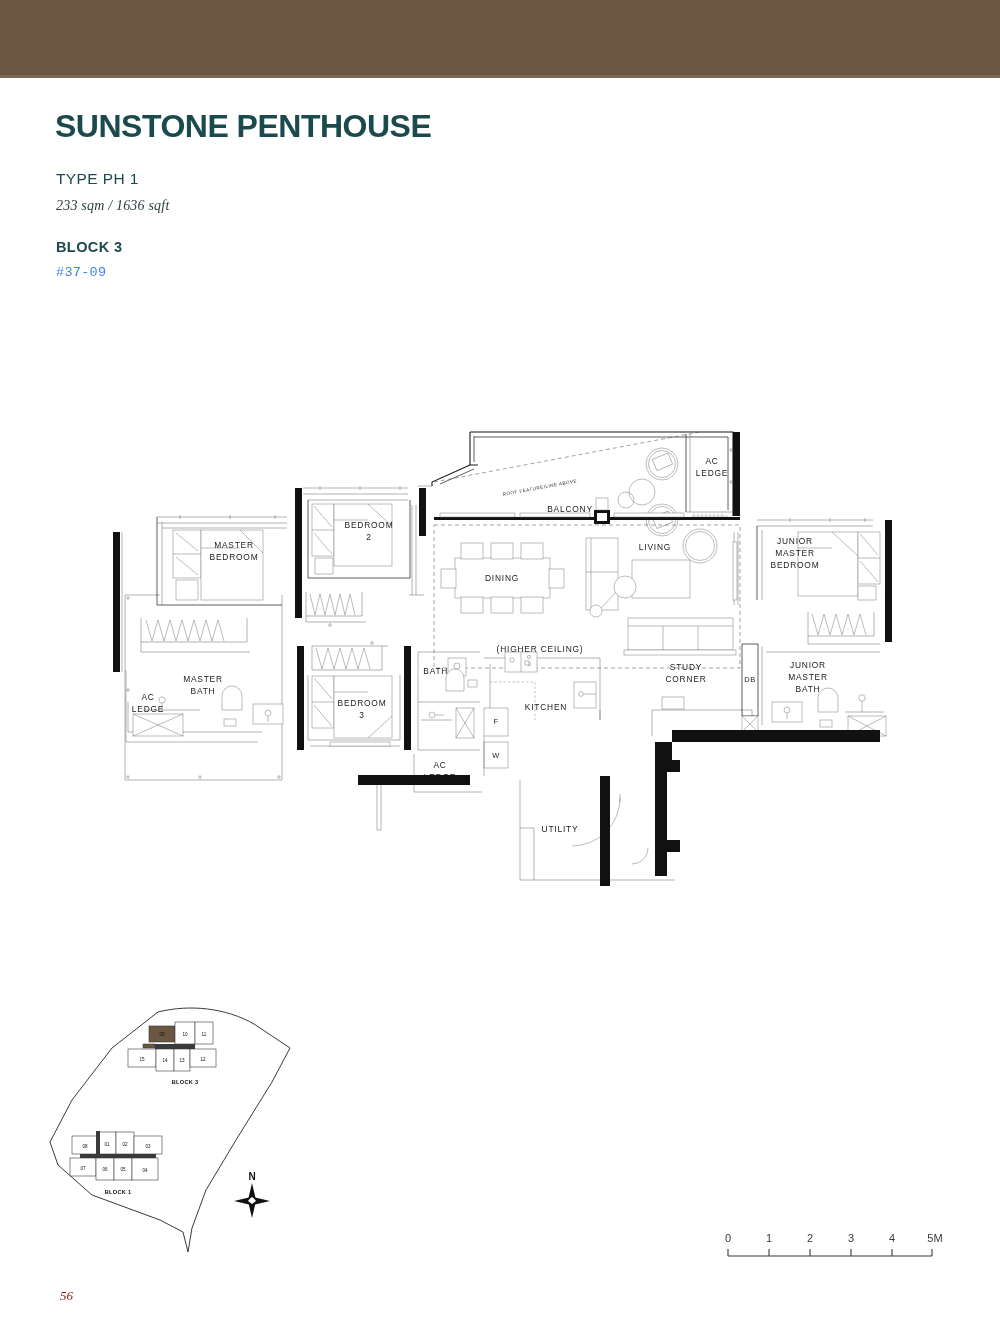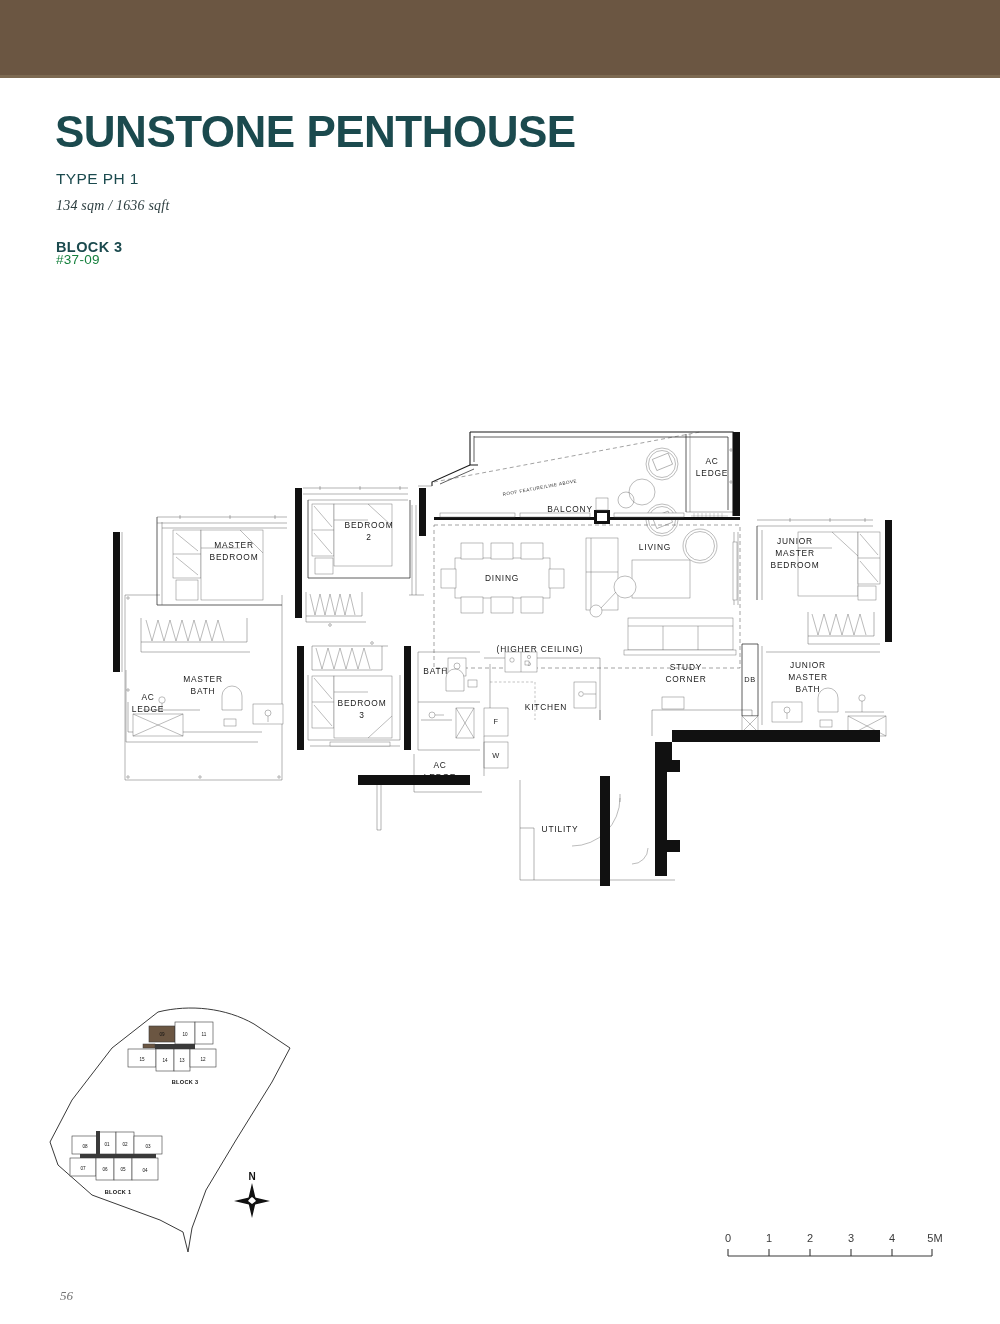--- a/index.html
+++ b/index.html
@@ -11,44 +11,44 @@
   #banner{
     position:absolute;left:0;top:0;width:1000px;height:78px;
     background:#6B5642;
   }
   #banner .hairline{
     position:absolute;left:0;bottom:0;width:100%;height:3px;
     background:#8a7a5e;opacity:.55;
   }
   #title{
     position:absolute;left:55px;top:110px;
-    font-size:44px;font-weight:bold;letter-spacing:-0.5px;
+    font-size:32px;font-weight:bold;letter-spacing:-0.5px;
     color:#1B4A4E;line-height:1;white-space:nowrap;
   }
   #subtitle{
     position:absolute;left:56px;top:170px;
     font-size:15.5px;font-weight:normal;letter-spacing:.4px;color:#1B4A4E;
   }
   #area{
     position:absolute;left:56px;top:198px;
     font-size:14px;font-style:italic;color:#2d3e40;
     font-family:"Liberation Serif", serif;letter-spacing:.2px;
   }
   #blocklabel{
     position:absolute;left:56px;top:239px;
     font-size:14.5px;font-weight:bold;letter-spacing:.4px;color:#1B4A4E;
   }
   #unitlabel{
-    position:absolute;left:56px;top:252px;
-    font-size:13.5px;color:#15803d;
-    font-family:Liberation Sans, sans-serif;letter-spacing:.3px;
+    position:absolute;left:56px;top:265px;
+    font-size:13.5px;color:#3b82f6;
+    font-family:Liberation Mono, monospace;letter-spacing:.3px;
   }
   #pagenum{
     position:absolute;left:60px;top:1288px;
-    font-size:13px;font-style:italic;color:#737373;
+    font-size:13px;font-style:italic;color:#7f1d1d;
     font-family:"Liberation Serif", serif;
     text-align:right;
   }
   #planwrap{
     position:absolute;left:0px;top:420px;width:1000px;height:500px;
   }
   #sitewrap{
     position:absolute;left:40px;top:990px;width:330px;height:270px;
   }
   #compasswrap{
@@ -78,21 +78,21 @@
 </style>
 </head>
 <body>
 
 <div id="banner">
   <div class="hairline"></div>
 </div>
 
 <div id="title">SUNSTONE PENTHOUSE</div>
 <div id="subtitle">TYPE PH 1</div>
-<div id="area">134 sqm / 1636 sqft</div>
+<div id="area">233 sqm / 1636 sqft</div>
 <div id="blocklabel">BLOCK 3</div>
 <div id="unitlabel">#37-09</div>
 <div id="pagenum">56</div>
 
 <div id="planwrap">
 <svg width="1000" height="500" viewBox="0 0 1000 500">
 
   <g>
     <path class="thin" d="M125,175 L125,360 L282,360 L282,175"></path>
     <path class="thin" d="M125,175 L160,175"></path>

